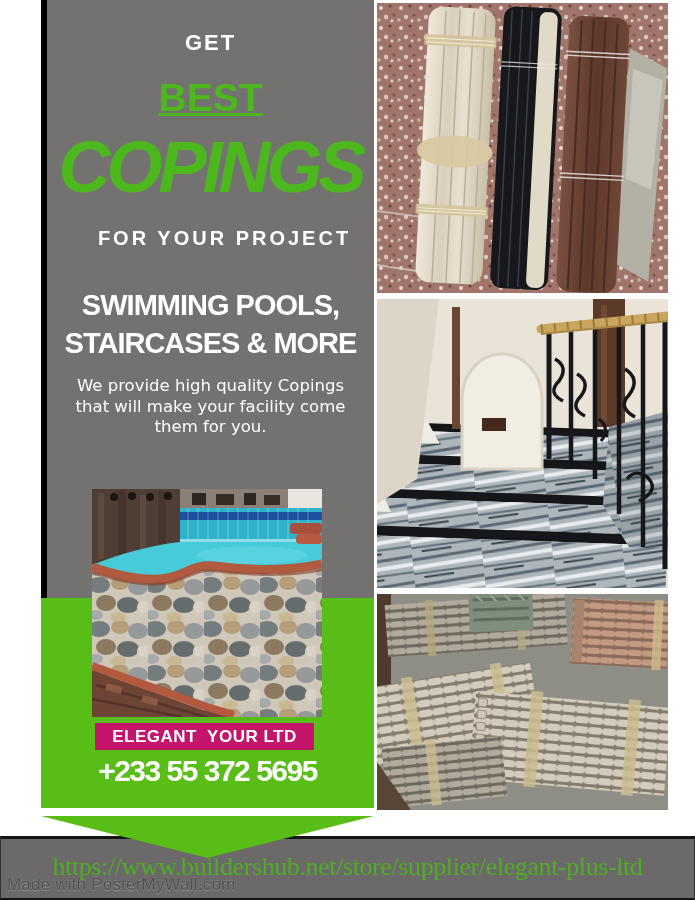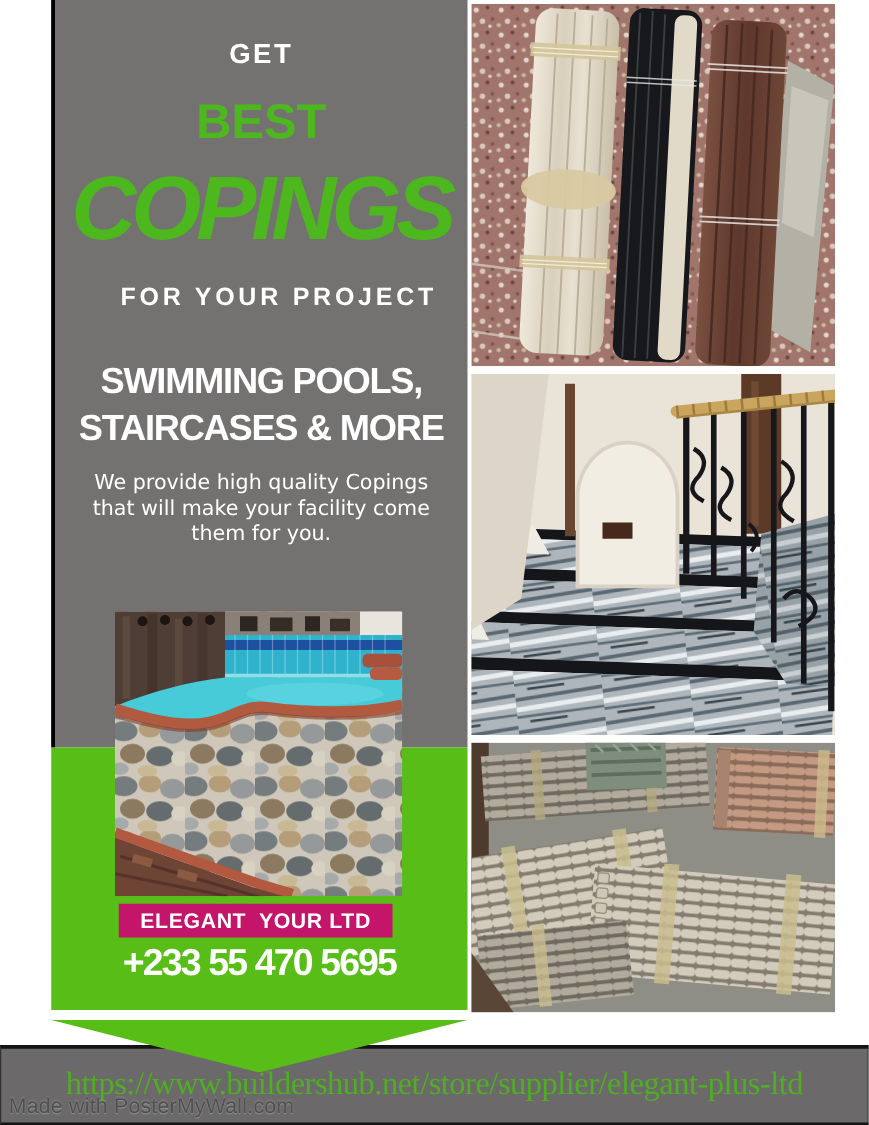--- a/index.html
+++ b/index.html
@@ -1,23 +1,23 @@
 <!DOCTYPE html>
 <html><head>
 <meta charset="utf-8">
 <style>
   html,body{margin:0;padding:0;background:#fff;}
   .canvas{position:relative;width:695px;height:900px;background:#fff;overflow:hidden;
           font-family:"Liberation Sans",sans-serif;}
   
   .panel{position:absolute;left:41px;top:0;width:333px;height:598px;background:#747271;
-         border-left:3px solid #000000;box-sizing:border-box;}
+         border-left:6px solid #000000;box-sizing:border-box;}
   .txt{position:absolute;left:0;width:100%;text-align:center;color:#fff;}
   .kicker{top:30px;font-size:22px;font-weight:bold;letter-spacing:2px;}
-  .best{top:76px;font-size:39px;font-weight:bold;color:#4db81e;}
+  .best{top:76px;font-size:39px;font-weight:bold;color:#4db81e;text-decoration:underline;}
   .copings{top:126px;font-size:72px;font-weight:bold;color:#4db81e;letter-spacing:-4px;font-style:italic;}
   .tagline{top:227px;font-size:20px;font-weight:bold;letter-spacing:3px;margin-left:14px;}
   .services{top:286px;font-size:29px;font-weight:bold;letter-spacing:-1px;line-height:38px;}
   .services span{display:block;}
   .desc{top:376px;font-size:16.5px;line-height:20.6px;padding:0 10px;box-sizing:border-box;
         font-family:"DejaVu Sans","Liberation Sans",sans-serif;}
   .desc span{display:block;white-space:pre;}
   
   .green-block{position:absolute;left:41px;top:598px;width:333px;height:210px;background:#58bd17;}
   .plate{position:absolute;left:54px;top:125px;width:219px;height:27px;background:#c4156b;
@@ -59,21 +59,21 @@
     </div>
     <div class="txt desc">
       <span>We provide high quality Copings</span>
       <span>that will make your facility come</span>
       <span>them for you.</span>
     </div>
   </section>
 
   <div class="green-block">
     <div class="plate">ELEGANT  YOUR LTD</div>
-    <div class="phone">+233 55 470 5695</div>
+    <div class="phone">+233 55 372 5695</div>
   </div>
 
   <figure class="pool">
     <svg viewBox="0 0 230 228" preserveAspectRatio="none">
       <defs>
         <pattern id="pb" width="56" height="44" patternUnits="userSpaceOnUse">
           <rect width="56" height="44" fill="#cfc8ba"></rect>
           <ellipse cx="7" cy="8" rx="11" ry="8" fill="#757c7e"></ellipse>
           <ellipse cx="28" cy="6" rx="9" ry="7" fill="#b59d79"></ellipse>
           <ellipse cx="46" cy="10" rx="10" ry="8" fill="#95999a"></ellipse>

